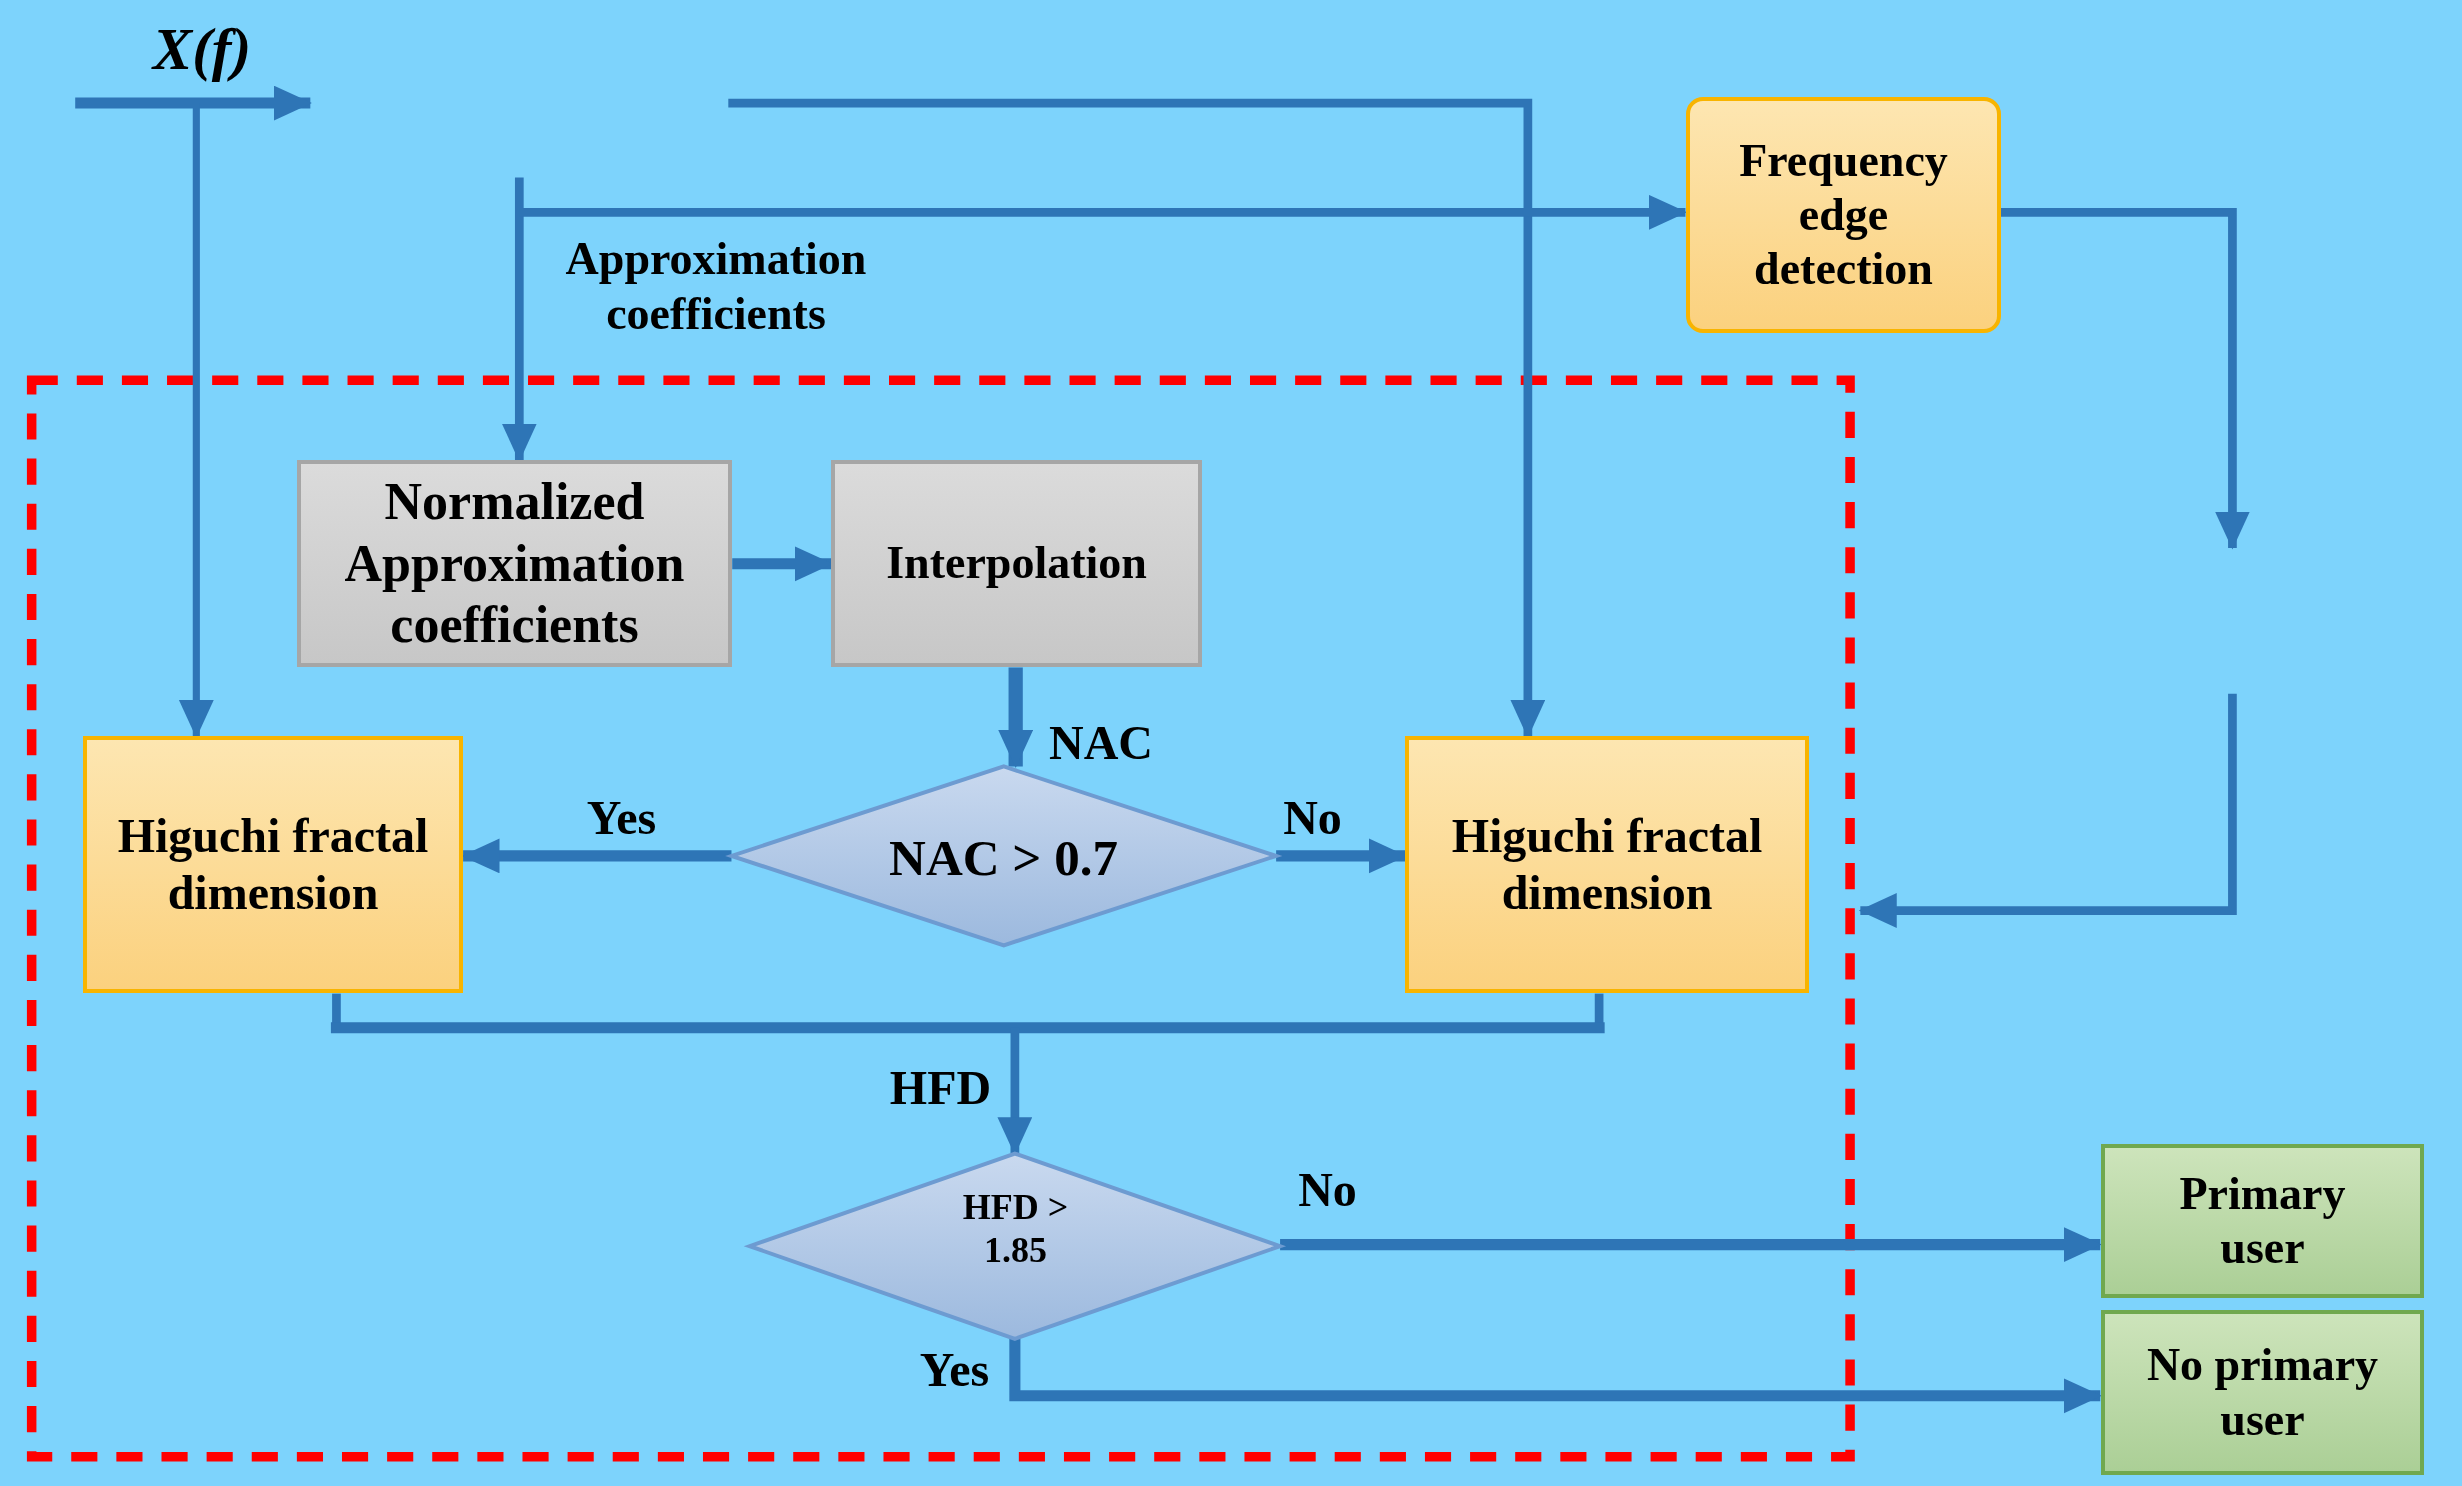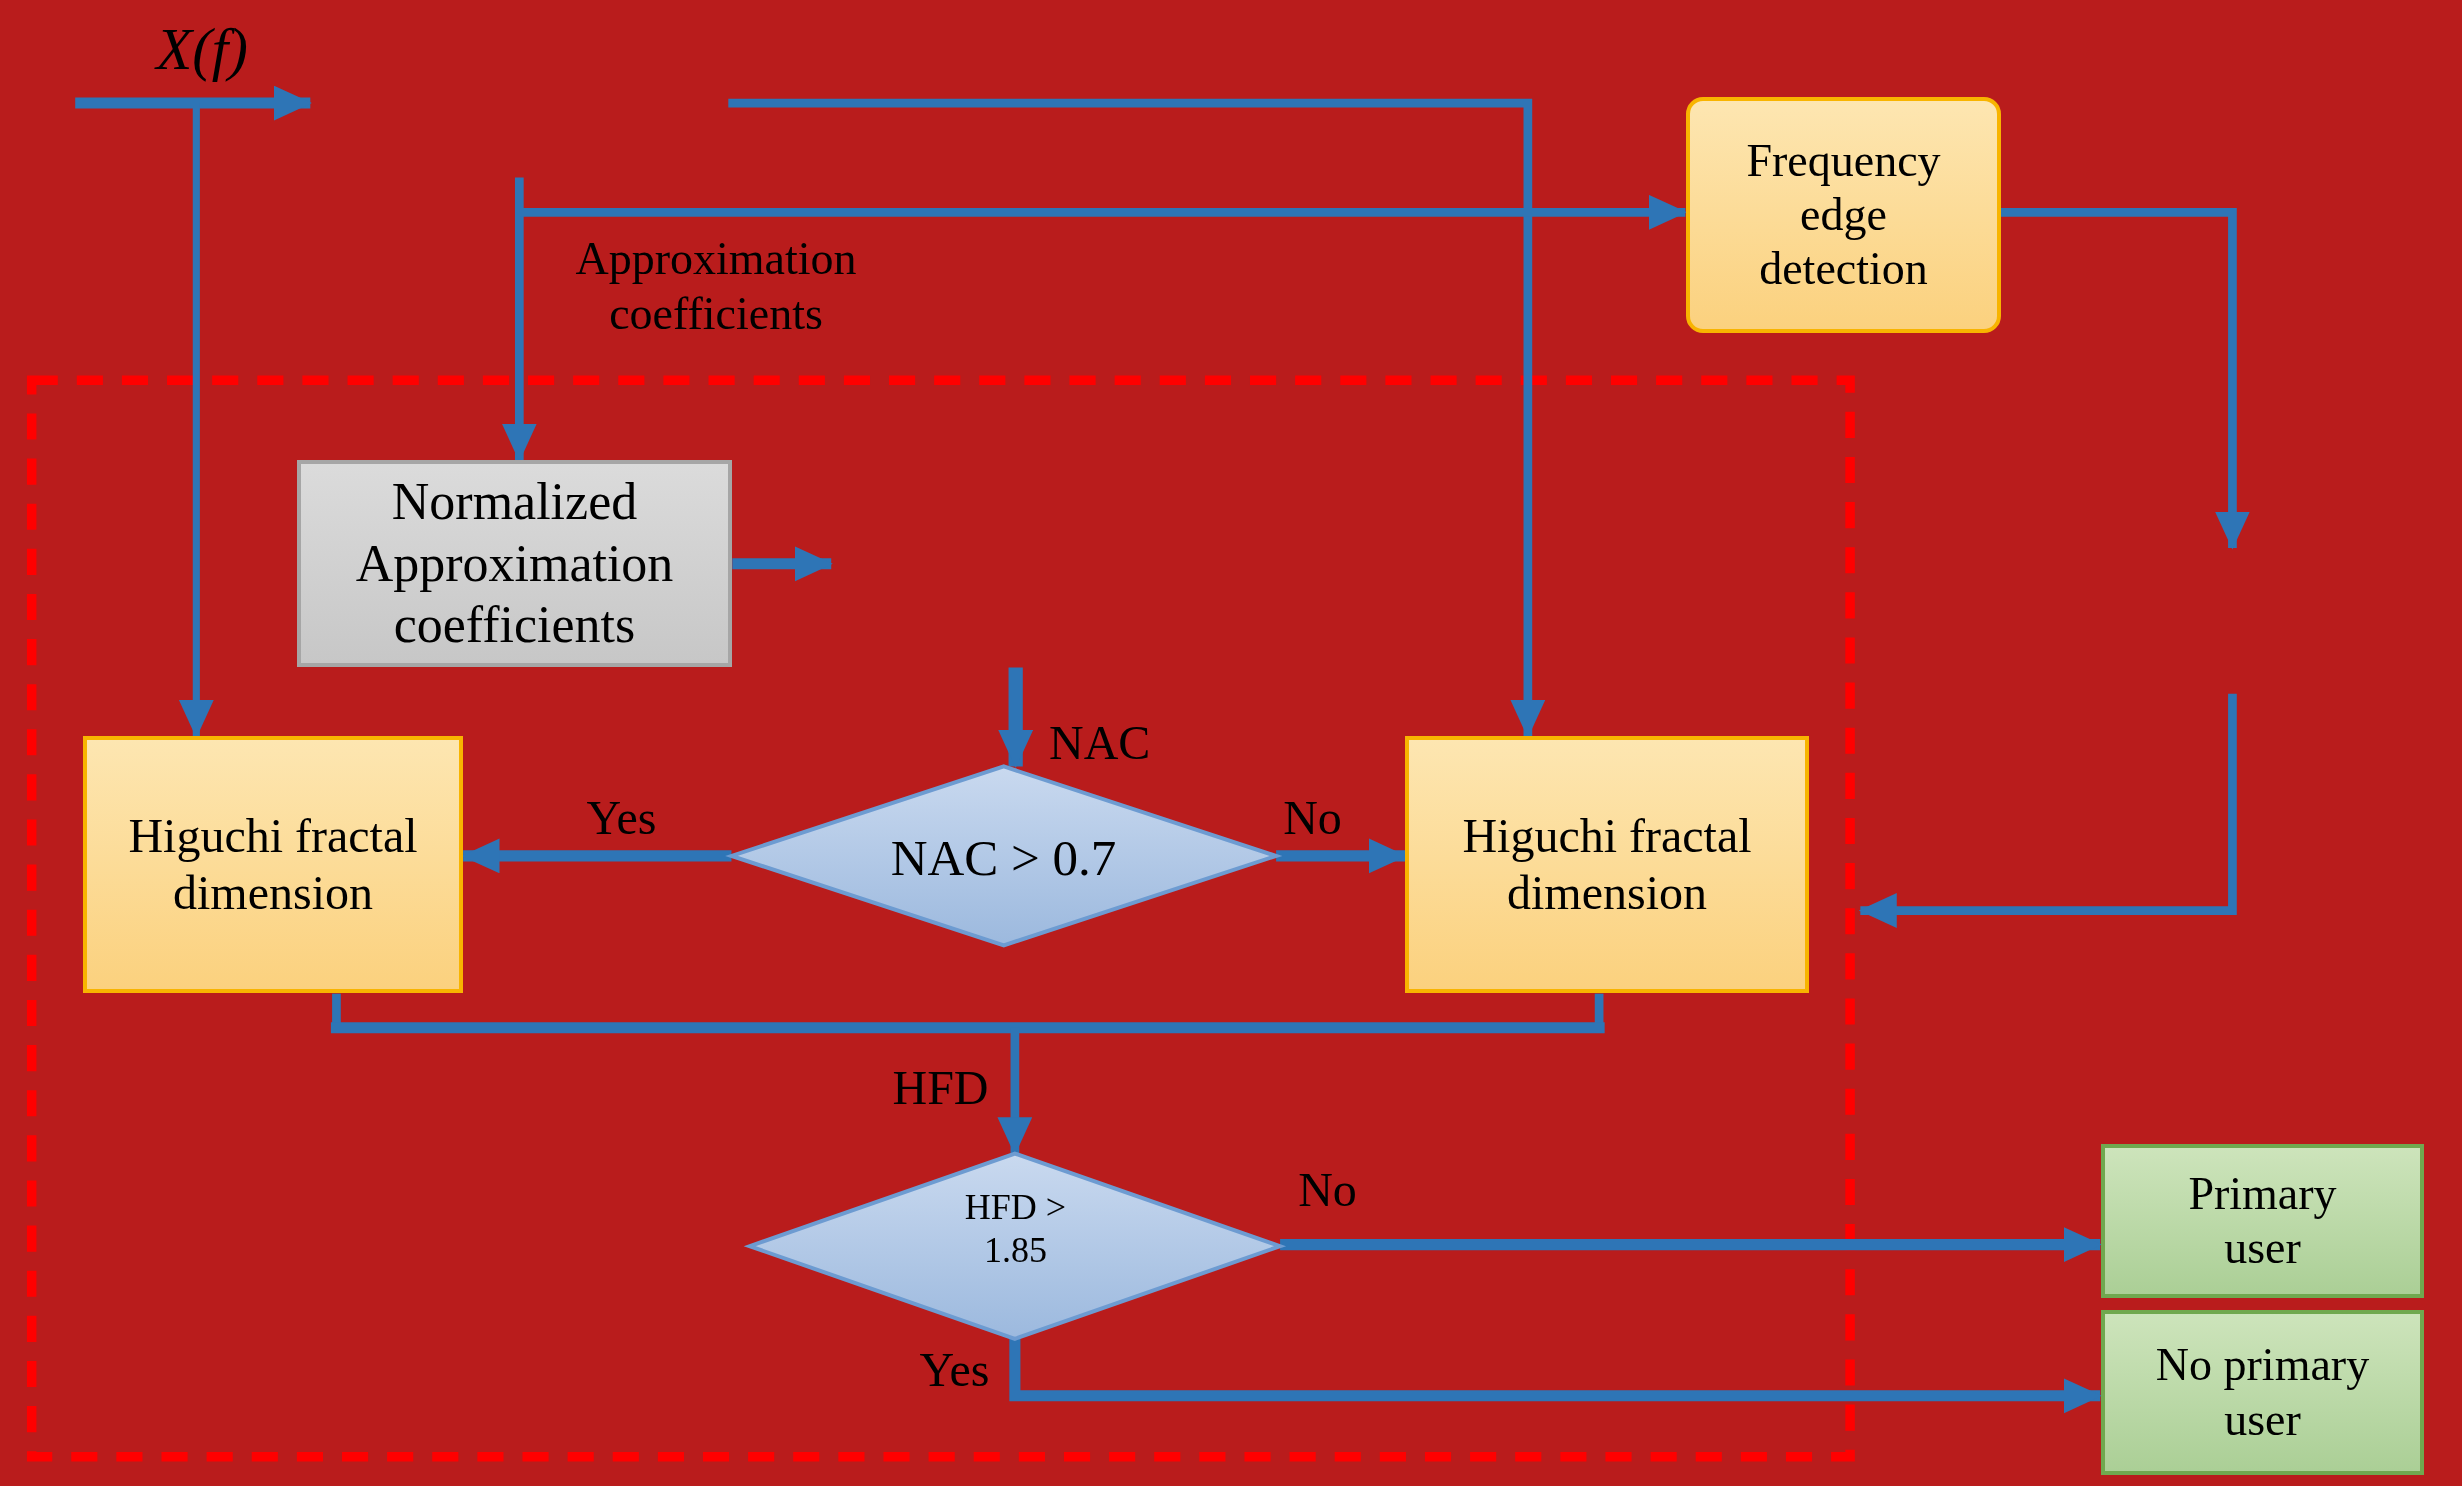--- a/index.html
+++ b/index.html
@@ -1,21 +1,22 @@
 <!DOCTYPE html>
 <html style="font-size:12.7px"><head>
 <meta charset="utf-8">
 <style>
   html,body{margin:0;padding:0;background:#ffffff;}
   #canvas{
     position:relative;
     width:2462px;height:1487px;
-    background:#b91c1c;
+    background:#7dd3fc;
     font-family:"Liberation Serif", serif;
     overflow:hidden;
+    font-weight:bold;
   }
   #wires{position:absolute;left:0;top:0;}
   .box{
     position:absolute;
     box-sizing:border-box;
     display:flex;align-items:center;justify-content:center;
     text-align:center;
     color:#000;
     white-space:pre-line;
     line-height:1.18;
@@ -94,20 +95,23 @@
 edge
 detection</span>
   </div>
 
   <div class="box gray" style="left:297px;top:460px;width:435px;height:207px;font-size:52px;">
     <span>Normalized
 Approximation
 coefficients</span>
   </div>
 
+  <div class="box gray" style="left:831px;top:460px;width:371px;height:207px;font-size:46px;">
+    <span>Interpolation</span>
+  </div>
 
 
   <div class="box orange" style="left:83px;top:736px;width:380px;height:257px;font-size:48px;">
     <span>Higuchi fractal
 dimension</span>
   </div>
 
   <div class="box orange" style="left:1405px;top:736px;width:404px;height:257px;font-size:48px;">
     <span>Higuchi fractal
 dimension</span>

